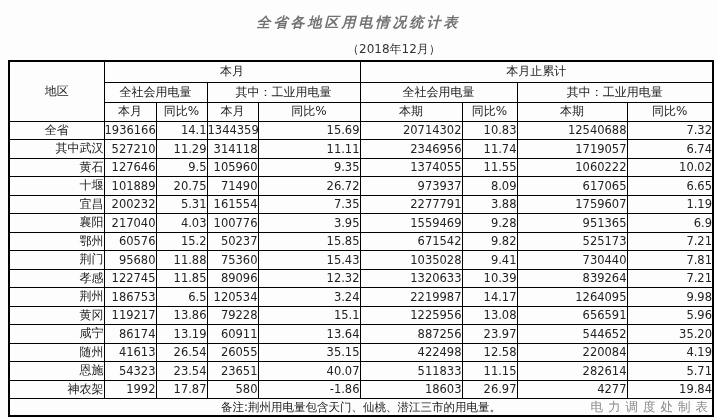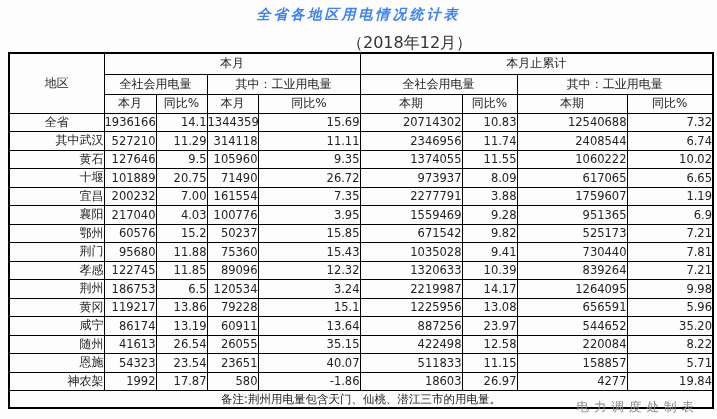--- a/index.html
+++ b/index.html
@@ -5,30 +5,30 @@
   html,body { margin:0; padding:0; background:#ffffff; }
   .page {
     position:relative;
     width:717px; height:419px;
     background:#fdfdfd;
     font-family:"DejaVu Sans", sans-serif;
     color:#1a1a1a;
     overflow:hidden;
   }
   .title {
-    padding-top:6px;
+    padding-top:14px;
     text-align:center;
     font-family:"DejaVu Serif", serif;
     font-weight:bold;
     font-style:italic;
     font-size:14px;
     letter-spacing:3px;
-    color:#3b82f6;
-  }
-  .subline { position:relative; height:16px; margin-top:9px; font-size:16px; color:#333; }
+    color:#737373;
+  }
+  .subline { position:relative; height:16px; margin-top:9px; font-size:12px; color:#333; }
   .subline .date { position:absolute; left:347px; top:0; }
   .subline .unit { position:absolute; left:556px; top:0; }
   table.stat {
     border-collapse:collapse;
     table-layout:fixed;
     margin-left:8px;
     margin-top:3px;
     width:704px;
     border:2px solid #000;
   }
@@ -46,21 +46,21 @@
   tbody tr { height:18.5px; }
   tbody th { text-align:right; padding-right:5px; font-size:12px; color:#222;margin-left:36px; }
   tbody tr:first-child th { text-align:center; padding-right:0; }
   tbody td { text-align:right; padding-right:4px; font-size:11.5px; color:#222; }
   tfoot td {
     height:16px; text-align:center; padding-left:3px;
     font-size:11.5px; color:#222;
   }
   .credit {
     position:absolute;
-    right:18px; bottom:3px;
+    right:4px; bottom:3px;
     font-size:12.5px;
     letter-spacing:5px;
     color:#8a8a8a;
   }
 </style>
 </head>
 <body>
 
 <div class="page">
 
@@ -118,21 +118,21 @@
           <td>7.32</td>
         </tr>
         <tr>
           <th>其中武汉</th>
           <td>527210</td>
           <td>11.29</td>
           <td>314118</td>
           <td>11.11</td>
           <td>2346956</td>
           <td>11.74</td>
-          <td>2408544</td>
+          <td>1719057</td>
           <td>6.74</td>
         </tr>
         <tr>
           <th>黄石</th>
           <td>127646</td>
           <td>9.5</td>
           <td>105960</td>
           <td>9.35</td>
           <td>1374055</td>
           <td>11.55</td>
@@ -146,21 +146,21 @@
           <td>71490</td>
           <td>26.72</td>
           <td>973937</td>
           <td>8.09</td>
           <td>617065</td>
           <td>6.65</td>
         </tr>
         <tr>
           <th>宜昌</th>
           <td>200232</td>
-          <td>7.00</td>
+          <td>5.31</td>
           <td>161554</td>
           <td>7.35</td>
           <td>2277791</td>
           <td>3.88</td>
           <td>1759607</td>
           <td>1.19</td>
         </tr>
         <tr>
           <th>襄阳</th>
           <td>217040</td>
@@ -240,31 +240,31 @@
         </tr>
         <tr>
           <th>随州</th>
           <td>41613</td>
           <td>26.54</td>
           <td>26055</td>
           <td>35.15</td>
           <td>422498</td>
           <td>12.58</td>
           <td>220084</td>
-          <td>8.22</td>
+          <td>4.19</td>
         </tr>
         <tr>
           <th>恩施</th>
           <td>54323</td>
           <td>23.54</td>
           <td>23651</td>
           <td>40.07</td>
           <td>511833</td>
           <td>11.15</td>
-          <td>158857</td>
+          <td>282614</td>
           <td>5.71</td>
         </tr>
         <tr>
           <th>神农架</th>
           <td>1992</td>
           <td>17.87</td>
           <td>580</td>
           <td>-1.86</td>
           <td>18603</td>
           <td>26.97</td>

